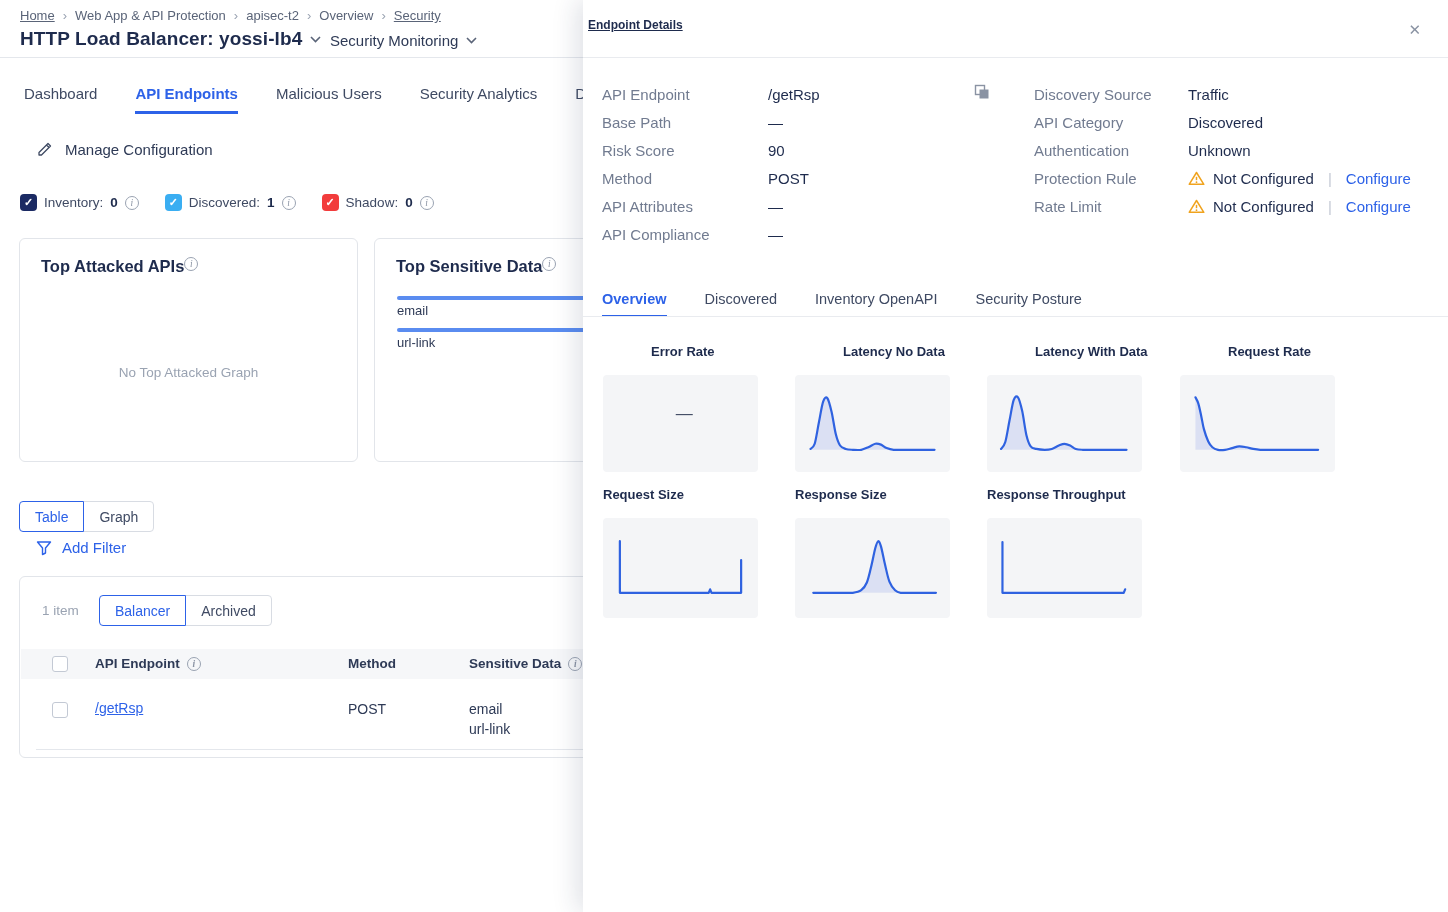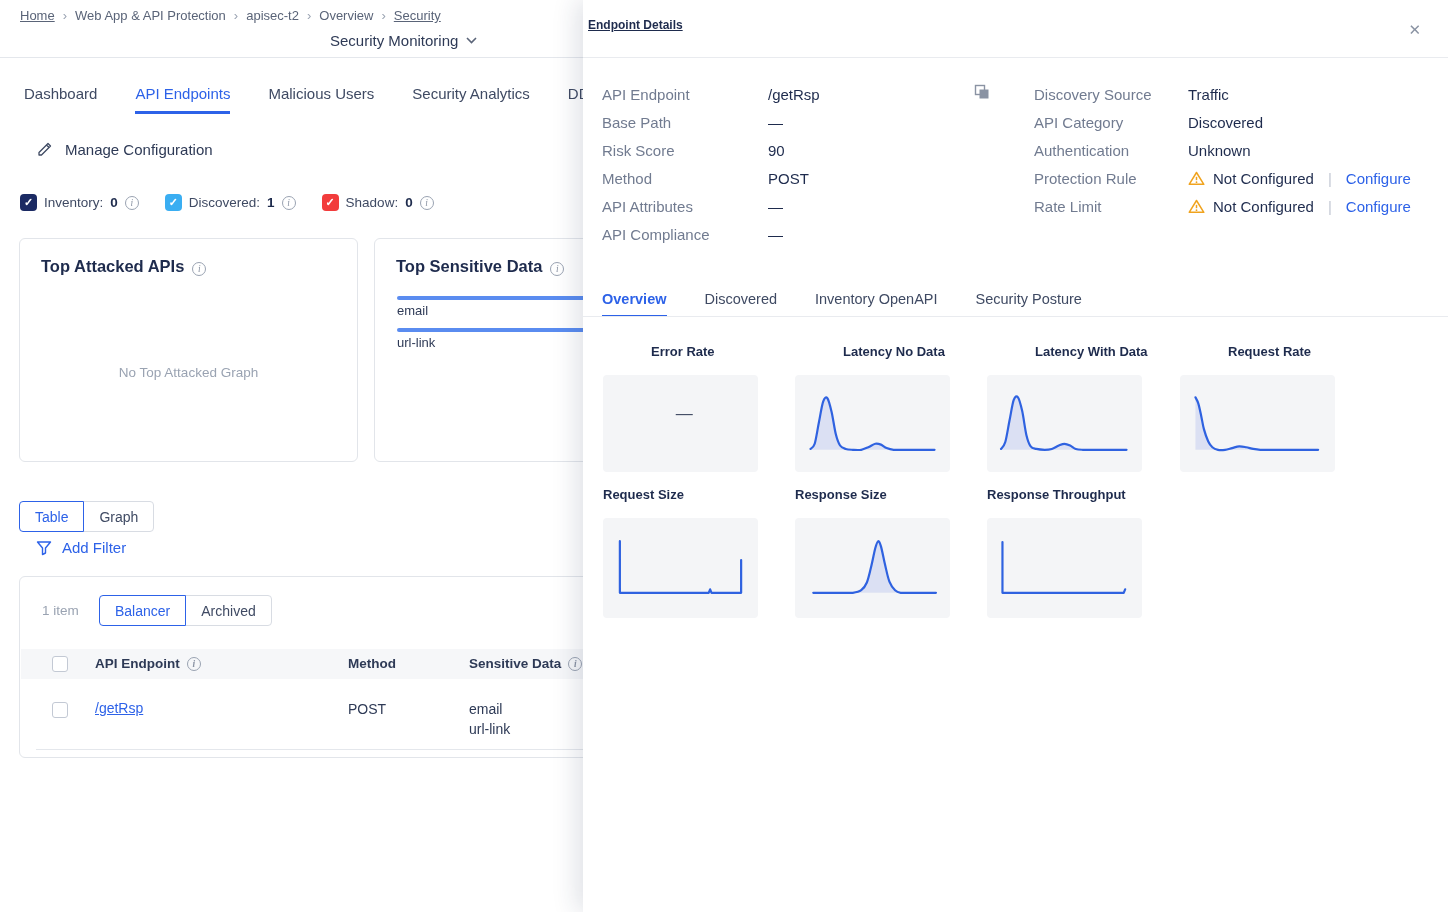--- a/index.html
+++ b/index.html
@@ -21,34 +21,34 @@
   .page-title { font-size:19px; font-weight:600; color:#1e2b4d; letter-spacing:.1px; }
   .ctx-menu { position:absolute; left:330px; top:32px; display:flex; align-items:center; gap:8px; font-size:15px; color:#2e3a56; }
   .chev { width:11px; height:7px; }
   .chev polyline { fill:none; stroke:#5a6478; stroke-width:1.6; }
 
   .hdiv { height:1px; background:#e4e7ec; left:0; right:0; }
   #div-top { top:57px; }
 
   .main-tabs { left:24px; top:85px; display:flex; gap:38px; font-size:15px; color:#3f4a63; }
   .main-tabs .tab { padding-bottom:9px; cursor:pointer; white-space:nowrap; }
-  .main-tabs .tab.active { color:#2d62e8; font-weight:400; border-bottom:3px solid #2d62e8; }
+  .main-tabs .tab.active { color:#2d62e8; font-weight:700; border-bottom:3px solid #2d62e8; }
 
   .manage-row { left:36px; top:141px; display:flex; align-items:center; gap:12px; font-size:15px; color:#2e3a56; cursor:pointer; }
 
   .legend-row { left:20px; top:194px; display:flex; align-items:center; gap:26px; }
   .legend-item { display:flex; align-items:center; gap:7px; font-size:13.5px; color:#3f4a63; }
   .cbx { width:17px; height:17px; border-radius:4px; display:inline-flex; align-items:center; justify-content:center; color:#fff; font-size:11px; font-weight:700; cursor:pointer; }
   .legend-count { font-weight:700; color:#1e2b4d; }
   .info-ic { width:14px; height:14px; border:1px solid #9aa3b2; border-radius:50%; color:#8a93a3; font-size:9.5px; display:inline-flex; align-items:center; justify-content:center; font-style:italic; font-family:"Liberation Serif", serif; cursor:pointer; }
 
   .card { background:#fff; border:1px solid #e2e5ea; border-radius:6px; }
   #card-attacked { left:19px; top:238px; width:339px; height:224px; }
   #card-sensitive { left:374px; top:238px; width:339px; height:224px; }
-  .card-title-row { position:absolute; left:21px; top:18px; display:flex; align-items:flex-end; gap:8px; }
+  .card-title-row { position:absolute; left:21px; top:18px; display:flex; align-items:flex-start; gap:0; }
   .card-title { font-size:16.5px; font-weight:600; color:#1e2b4d; }
   .card-empty { position:absolute; left:0; right:0; top:126px; text-align:center; color:#9aa3b2; font-size:13.5px; }
   .sd-bar { position:absolute; left:22px; right:20px; height:4px; border-radius:2px; }
   .sd-label { position:absolute; left:22px; font-size:13px; color:#2e3a56; }
 
   .seg-toggle { display:flex; }
   .seg-btn { height:31px; padding:0 15px; background:#fff; border:1px solid #d8dce3; font-size:14px; color:#3f4a63; display:flex; align-items:center; cursor:pointer; }
   .seg-btn:first-child { border-radius:4px 0 0 4px; }
   .seg-btn:last-child { border-radius:0 4px 4px 0; margin-left:-1px; }
   .seg-btn.active { border-color:#2d62e8; color:#2d62e8; z-index:2; }
@@ -114,20 +114,26 @@
     <span class="sep">›</span>
     <span>Web App &amp; API Protection</span>
     <span class="sep">›</span>
     <span>apisec-t2</span>
     <span class="sep">›</span>
     <span>Overview</span>
     <span class="sep">›</span>
     <span class="crumb-link">Security</span>
   </div>
 
+  <div class="abs page-title-row">
+    <span class="page-title">HTTP Load Balancer: yossi-lb4</span>
+    <svg class="chev" viewBox="0 0 11 7">
+        <polyline points="1,1 5.5,5.5 10,1"></polyline>
+      </svg>
+  </div>
   <div class="ctx-menu">
     <span>Security Monitoring</span>
     <svg class="chev" viewBox="0 0 11 7">
         <polyline points="1,1 5.5,5.5 10,1"></polyline>
       </svg>
   </div>
 
   <div class="abs hdiv" id="div-top"></div>
 
   <div class="abs main-tabs">

